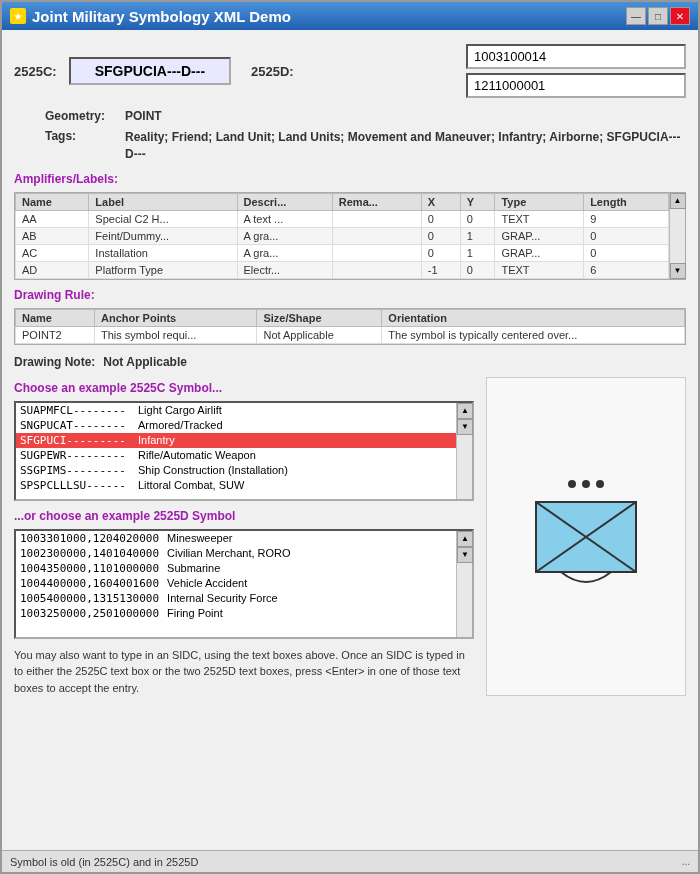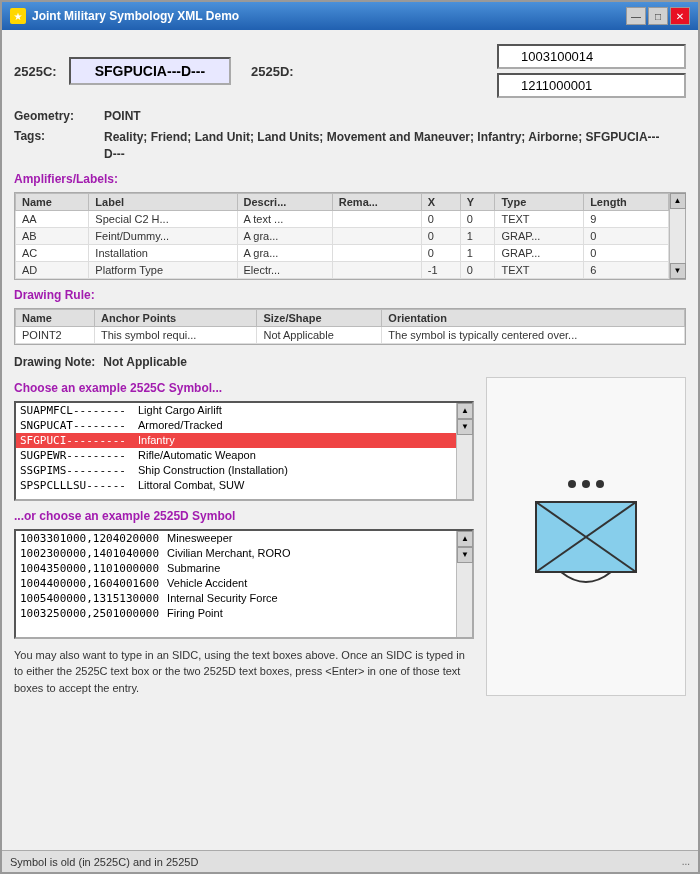--- a/index.html
+++ b/index.html
@@ -38,21 +38,21 @@
       width: 16px;
       height: 16px;
       background: #ffd700;
       border-radius: 2px;
       display: flex;
       align-items: center;
       justify-content: center;
       font-size: 10px;
     }
     .title-text {
-      font-size: 12px;
+      font-size: 15px;
       font-weight: bold;
     }
     .title-buttons {
       display: flex;
       gap: 2px;
     }
     .title-btn {
       width: 20px;
       height: 18px;
       background: #d0d0d0;
@@ -94,29 +94,30 @@
     }
     .sidc-right {
       display: flex;
       flex-direction: column;
       gap: 4px;
       margin-left: auto;
     }
     .text-input {
       background: white;
       border: 2px inset #aaa;
-      padding: 3px 22px;
+      padding: 3px 6px;
       font-size: 13px;
-      width: 189px;
+      width: 220px;
       color: #000;
     }
     .info-row {
       display: flex;
-      gap: 20px;
+      gap: 10px;
       padding: 1px 0;
+      margin-left: 31px;
     }
     .info-label {
       font-weight: bold;
       color: #333;
       min-width: 70px;
     }
     .info-value {
       color: #333;
       font-weight: bold;
     }

